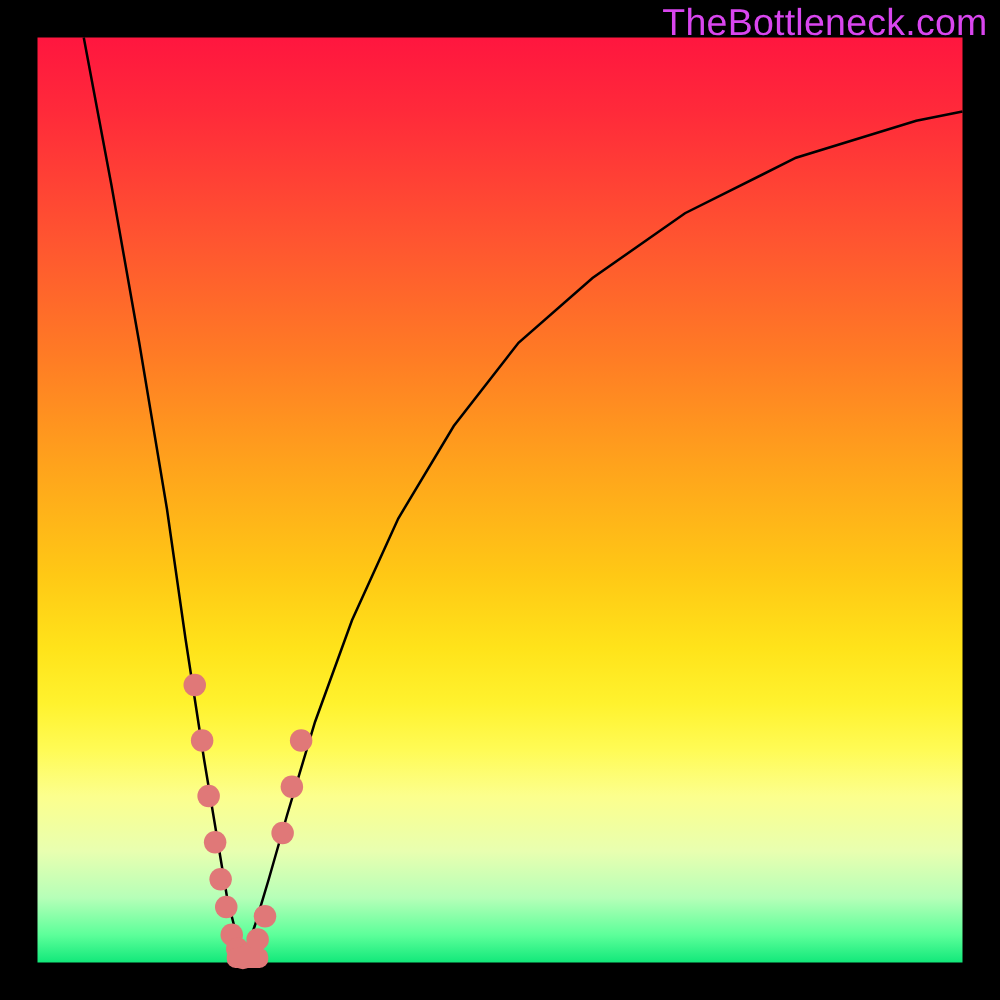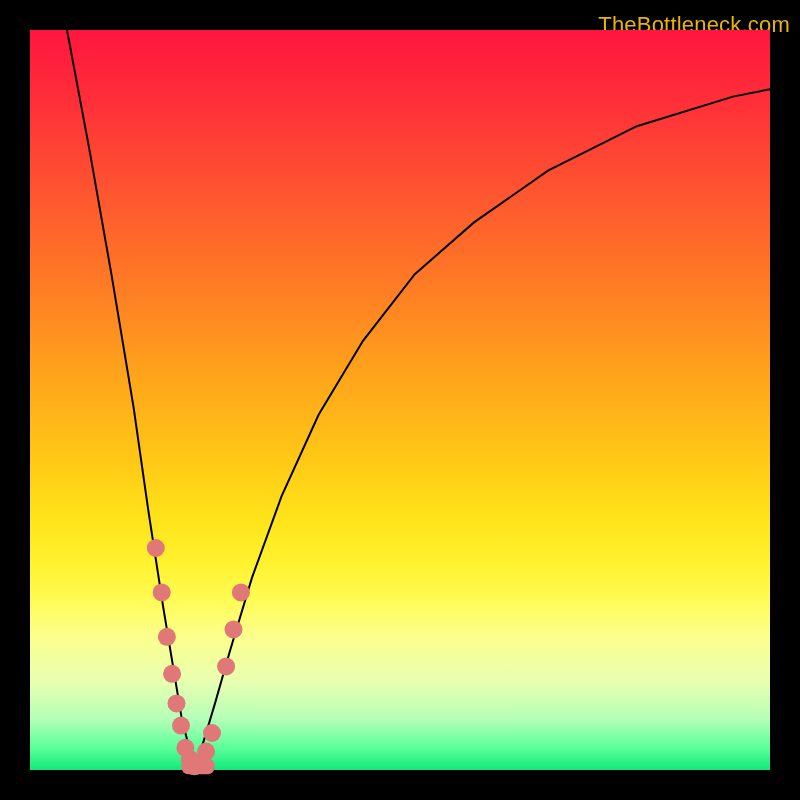--- a/index.html
+++ b/index.html
@@ -39,24 +39,24 @@
       #fffb55 77%,
       #fcff8d 82%,
       #e8ffb0 88%,
       #b6ffb8 93%,
       #5dff9a 97%,
       #12e87a 100%
     );
   }
   .watermark {
     position: absolute;
-    top: 12px;
+    top: 2px;
     right: 10px;
-    color: #eab308;
-    font-size: 22px;
+    color: #d946ef;
+    font-size: 30px;
     font-weight: 500;
     letter-spacing: 0.2px;
     user-select: none;
   }
   svg.curve-layer {
     position: absolute;
     left: 0;
     top: 0;
     width: 740px;
     height: 740px;

